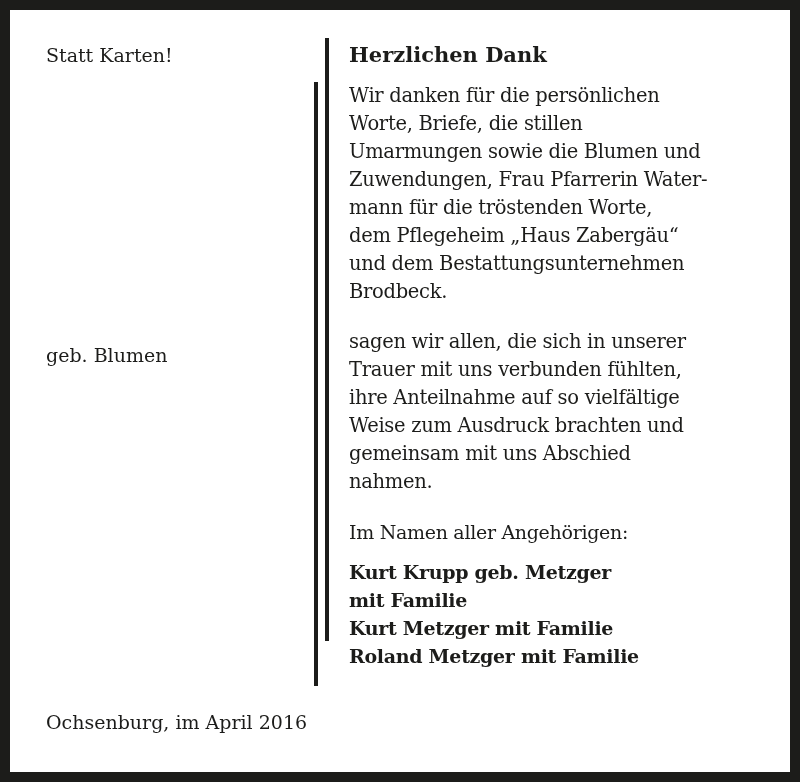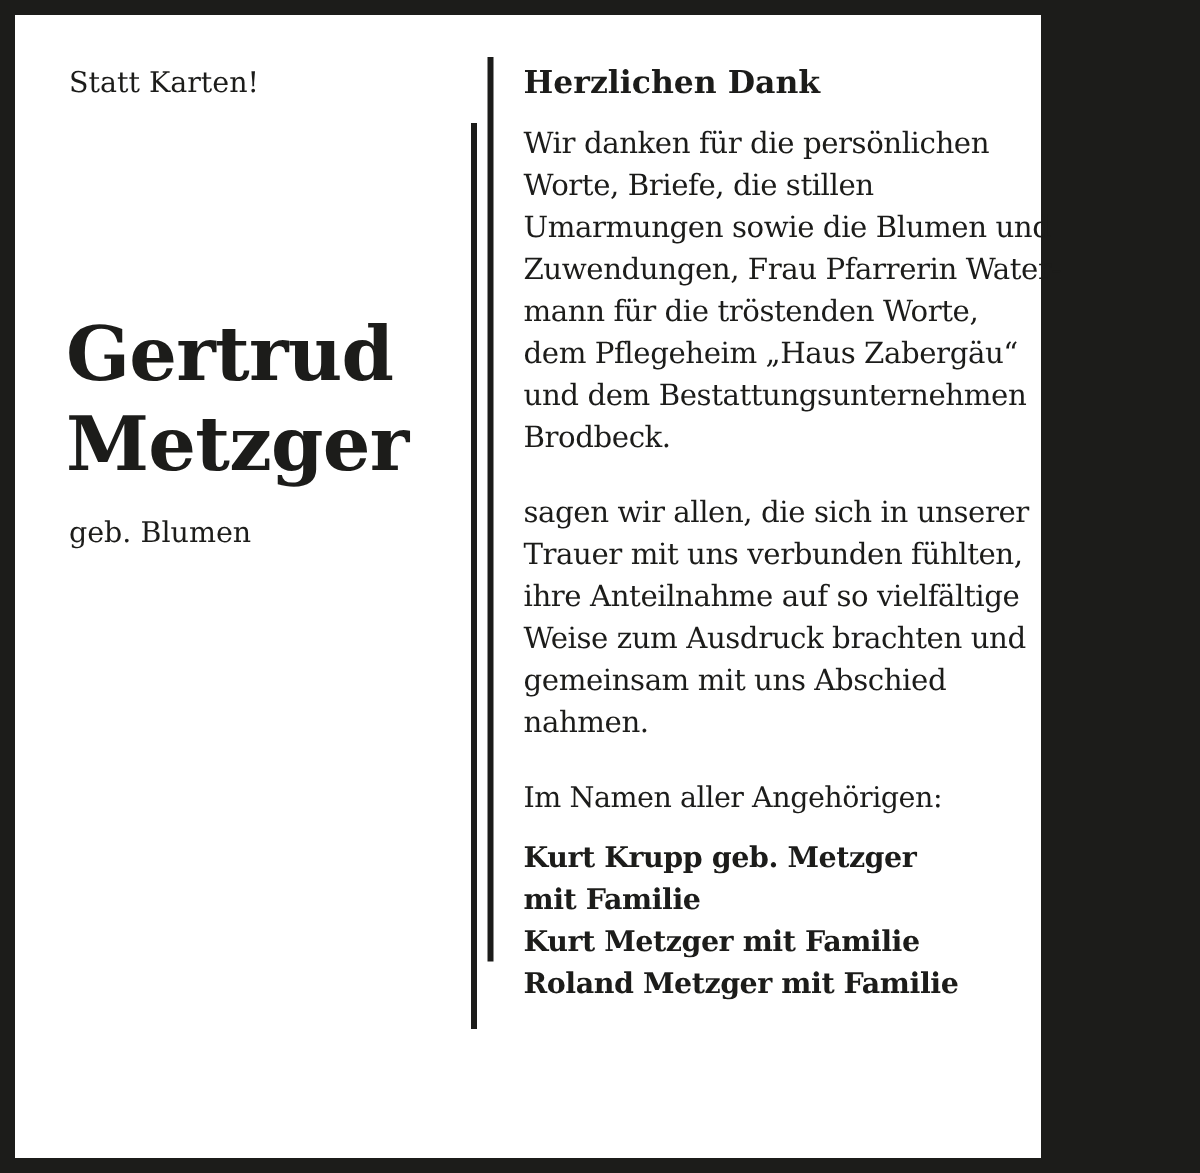--- a/index.html
+++ b/index.html
@@ -2,21 +2,21 @@
 <html><head>
 <meta charset="utf-8">
 <style>
   html, body { margin: 0; padding: 0; }
   body {
     width: 800px; height: 782px; background: #1c1c1a;
     font-family: "DejaVu Serif", "Liberation Serif", serif;
     color: #1c1c1a; position: relative; overflow: hidden;
   }
   .card {
-    position: absolute; left: 10px; top: 10px; width: 684px; height: 762px;
+    position: absolute; left: 10px; top: 10px; width: 780px; height: 762px;
     background: #ffffff;
   }
   .abs { position: absolute; white-space: nowrap; }
   .statt { left: 36px; top: 34px; font-size: 19px; }
   .name { left: 34px; top: 196px; font-size: 50px; font-weight: bold; line-height: 60px; letter-spacing: -0.5px; }
   .geb { left: 36px; top: 334px; font-size: 19px; }
   .place { left: 36px; top: 701px; font-size: 19px; }
   .vline { position: absolute; width: 4px; background: #1c1c1a; }
   .v-right { left: 315px; top: 28px; height: 603px; }
   .v-left { left: 304px; top: 72px; height: 604px; }
@@ -24,25 +24,22 @@
   .heading { font-size: 21px; font-weight: bold; margin: 0 0 12px 0; line-height: 30px; }
   .para { font-size: 19.5px; line-height: 28px; margin: 0 0 22px 0; white-space: pre-line; letter-spacing: -0.3px; }
   .signers { font-size: 19px; font-weight: bold; line-height: 28px; white-space: pre-line; letter-spacing: -0.3px; }
   .intro { font-size: 19px; line-height: 28px; margin: 0 0 12px 0; letter-spacing: -0.3px; }
 </style>
 </head>
 <body>
 
 <div class="card">
   <div class="abs statt">Statt Karten!</div>
-  <div class="abs name">
-    <div>Gertrud</div>
-    <div>Metzger</div>
-  </div>
   <div class="abs geb">geb. Blumen</div>
+  <div class="abs place">Ochsenburg, im April 2016</div>
 
   <div class="vline v-left"></div>
   <div class="vline v-right"></div>
 
   <div class="abs right" style="white-space: normal;">
     <div class="heading">Herzlichen Dank</div>
     <div class="para">Wir danken für die persönlichen
 Worte, Briefe, die stillen
 Umarmungen sowie die Blumen und
 Zuwendungen, Frau Pfarrerin Water-

